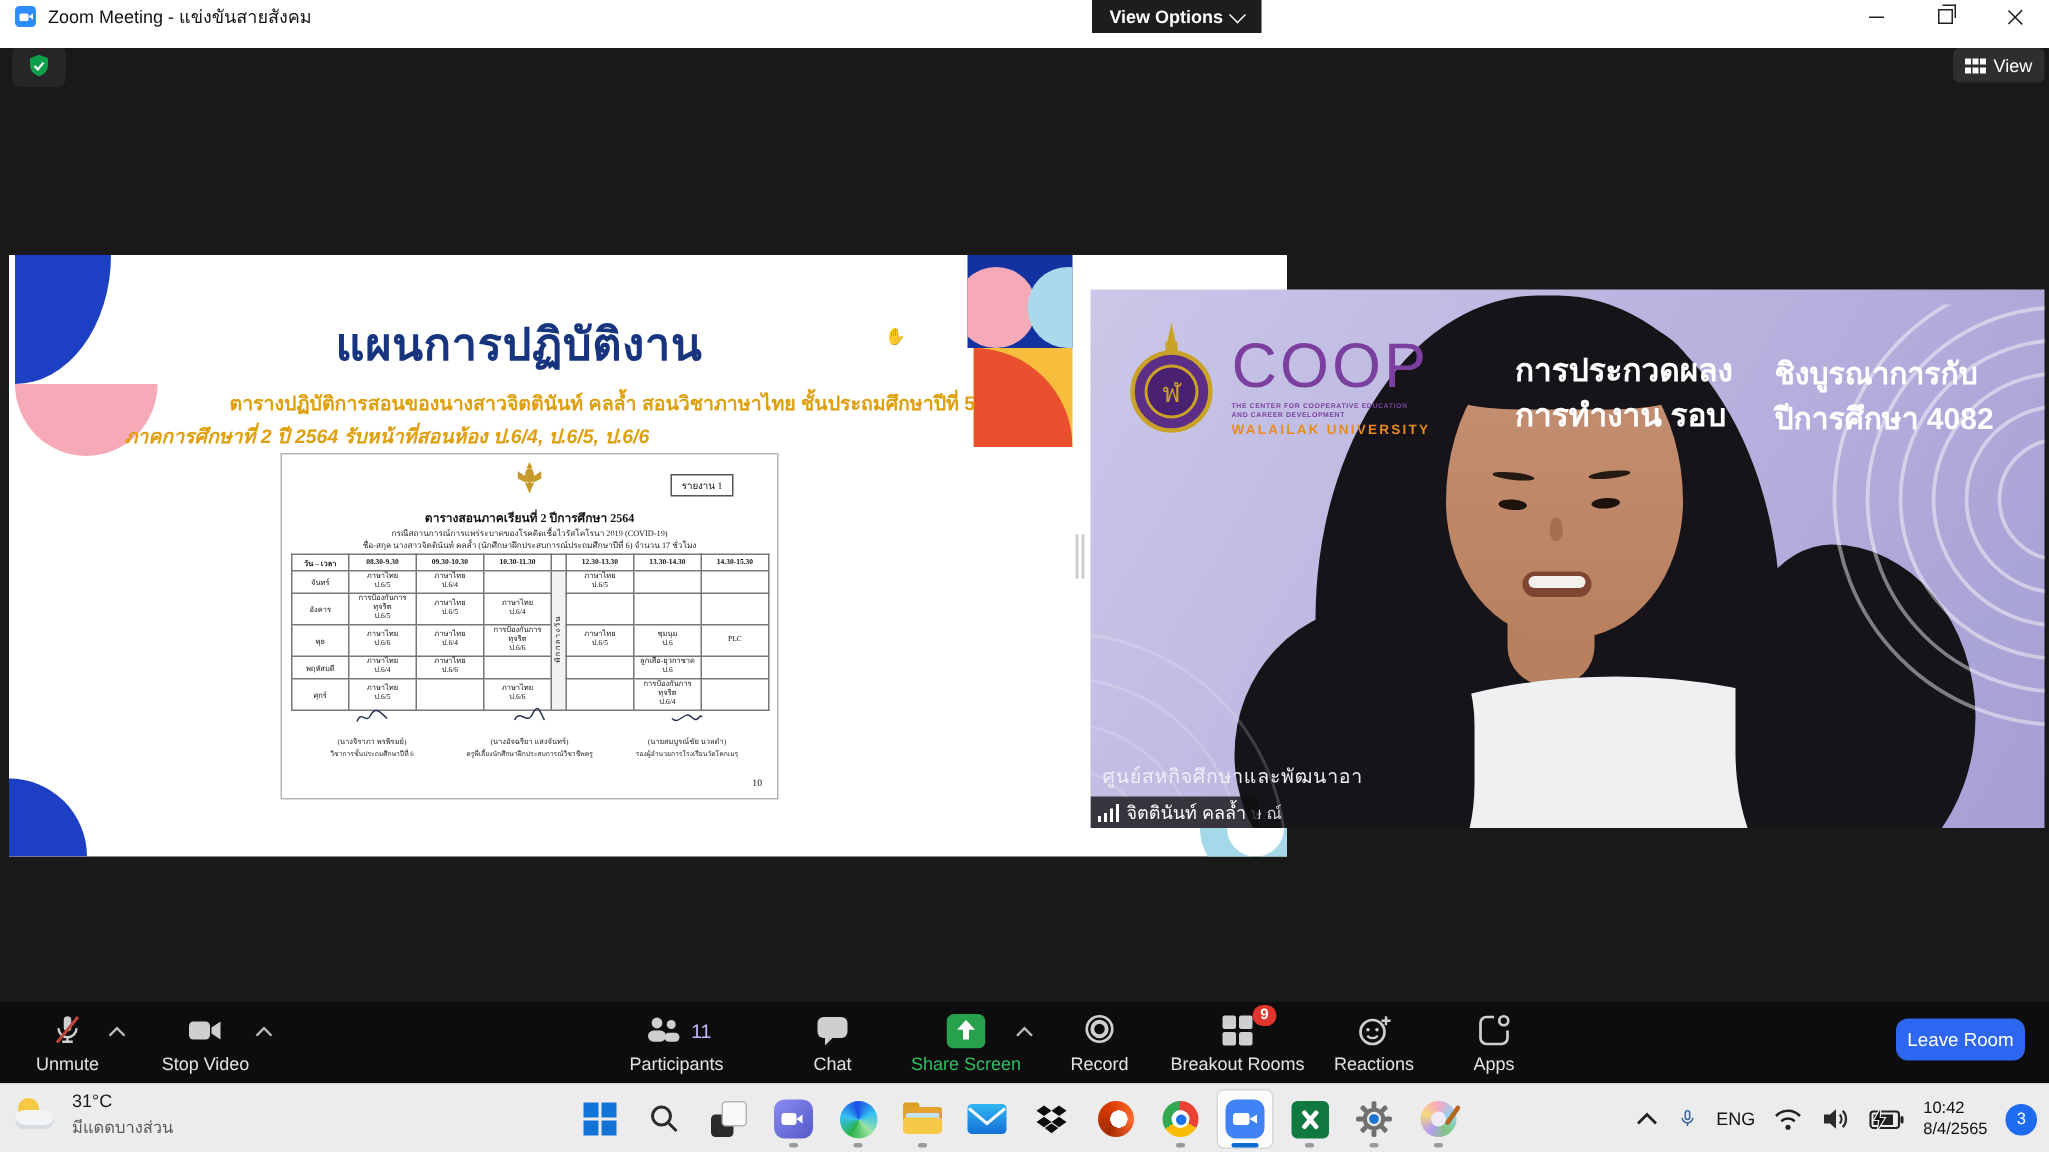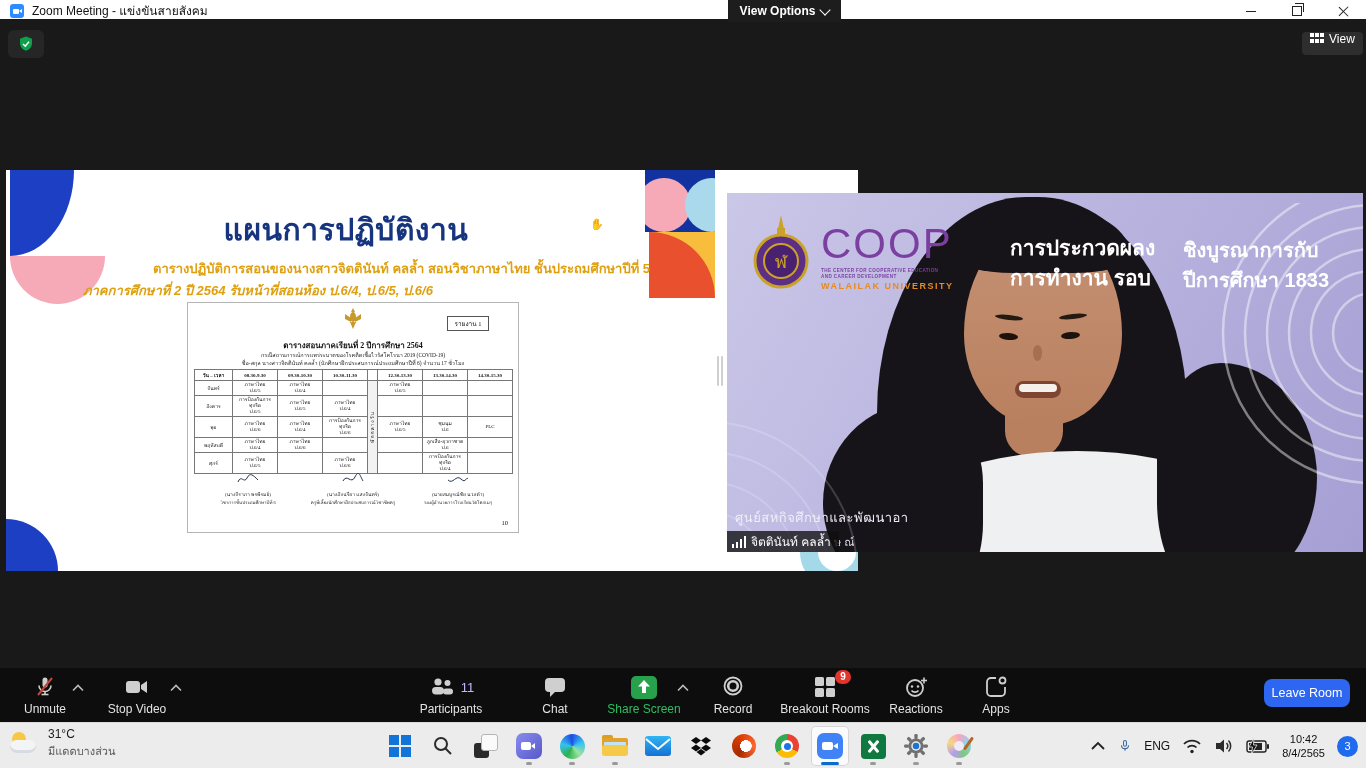--- a/index.html
+++ b/index.html
@@ -1,21 +1,21 @@
 <!DOCTYPE html>
 <html><head>
 <meta charset="utf-8">
 <style>
   html,body{margin:0;padding:0;}
   body{width:1366px;height:768px;position:relative;overflow:hidden;background:#191919;
        font-family:"Liberation Sans","DejaVu Sans",sans-serif;}
   .abs{position:absolute;}
 
   
-  .titlebar{left:0;top:0;width:1366px;height:19px;background:#ffffff;z-index:30;}
+  .titlebar{left:0;top:0;width:1366px;height:32px;background:#ffffff;z-index:30;}
   .zoom-app-icon{left:10px;top:4px;width:14px;height:14px;border-radius:3px;background:#2d8cff;}
   .zoom-app-icon .cam-body{position:absolute;left:2.5px;top:4.5px;width:6px;height:5px;border-radius:1px;background:#fff;}
   .zoom-app-icon .cam-lens{position:absolute;left:9px;top:4.5px;width:0;height:0;
      border-top:2.5px solid transparent;border-bottom:2.5px solid transparent;border-right:3px solid #fff;}
   .win-title{left:32px;top:0;height:22px;line-height:22px;font-size:12px;color:#111;}
   .banner{left:477px;top:0;width:251px;height:22px;background:#13a53e;color:#0b2d0f;
           font-size:12px;font-weight:bold;text-align:center;line-height:22px;}
   .view-options{left:728px;top:0;width:113px;height:22px;background:#1d1d1d;color:#fff;
           font-size:12px;font-weight:bold;text-align:center;line-height:22px;display:flex;align-items:center;justify-content:center;gap:6px;}
   .chev-down{width:7px;height:7px;border-right:1.6px solid #fff;border-bottom:1.6px solid #fff;transform:rotate(45deg);margin-top:-3px;}
@@ -24,21 +24,21 @@
   .bar-min{width:10px;height:0;border-bottom:1.4px solid #222;}
   .sq-restore{width:8px;height:8px;border:1.2px solid #222;position:relative;background:#fff;}
   .sq-restore:before{content:"";position:absolute;left:2px;top:-4px;width:8px;height:8px;border:1.2px solid #222;border-left:none;border-bottom:none;}
   .x-close{position:relative;width:11px;height:11px;}
   .x-close:before,.x-close:after{content:"";position:absolute;left:5px;top:-1px;width:1.4px;height:13px;background:#222;}
   .x-close:before{transform:rotate(45deg);}.x-close:after{transform:rotate(-45deg);}
 
   
   .shield-btn{left:8px;top:30px;width:36px;height:28px;border-radius:6px;background:#262626;display:flex;align-items:center;justify-content:center;}
   .view-btn{left:1302px;top:32px;height:23px;padding:0 8px;border-radius:4px;background:#2e2e2e;color:#fff;font-size:12px;
-            display:flex;gap:5px;}
+            display:flex;align-items:center;gap:5px;}
 
   
   .slide{left:6px;top:170px;width:852px;height:401px;background:#fff;overflow:hidden;z-index:2;}
   .dec{position:absolute;}
   .tl-blue{left:4px;top:0;width:64px;height:86px;background:#1d3fc4;border-bottom-right-radius:100% 100%;}
   .tl-pink{left:4px;top:86px;width:95px;height:48px;background:#f6a9b7;border-bottom-left-radius:95px 96px;border-bottom-right-radius:95px 96px;}
   .tr-navy{left:639px;top:0;width:70px;height:62px;background:#12339f;overflow:hidden;}
   .tr-pinkc{left:-8px;top:8px;width:54px;height:54px;border-radius:50%;background:#f6a9b7;}
   .tr-bluec{left:40px;top:8px;width:54px;height:54px;border-radius:50%;background:#a9d9ea;}
   .tr-yellow{left:643px;top:62px;width:66px;height:66px;background:#f9bd3d;overflow:hidden;}
@@ -159,21 +159,21 @@
   .excel{width:25px;height:25px;border-radius:4px;background:#10793f;position:relative;overflow:hidden;}
   .excel i{position:absolute;left:11px;top:5px;width:3px;height:15px;background:#fff;border-radius:1px;display:block;}
   .excel i.a{transform:rotate(40deg);}.excel i.b{transform:rotate(-40deg);}
   .paint{width:24px;height:24px;border-radius:50%;position:relative;
          background:conic-gradient(#f6a7c0,#8fd3f4,#7fc97f,#b69cf0,#f6d77f,#f6a7c0);}
   .paint:before{content:"";position:absolute;left:7px;top:7px;width:10px;height:10px;border-radius:50%;background:#efeaf3;}
   .paint i{position:absolute;right:1px;top:2px;width:3px;height:15px;background:#b5651d;transform:rotate(35deg);border-radius:2px;display:block;}
 
   .tray{right:8px;top:0;height:46px;display:flex;align-items:center;gap:12px;}
   .tray .eng{font-size:12px;color:#111;}
-  .clock{text-align:center;font-size:11px;color:#111;line-height:1.3;}
+  .clock{text-align:left;font-size:11px;color:#111;line-height:1.3;}
   .notif{width:21px;height:21px;border-radius:50%;background:#1f6bf0;color:#fff;font-size:11px;display:flex;align-items:center;justify-content:center;}
 
   .suncloud{position:relative;width:30px;height:24px;}
   .suncloud .sun{position:absolute;left:2px;top:0;width:14px;height:14px;border-radius:50%;background:#f7c843;}
   .suncloud .cl1{position:absolute;left:0;top:8px;width:26px;height:13px;border-radius:8px;background:#f3f4f6;box-shadow:inset 0 -3px 0 #d7dbe2;}
 </style>
 </head>
 <body>
 
 <div class="abs titlebar">
@@ -401,21 +401,21 @@
     <div class="sub" style="margin-top:1px">AND CAREER DEVELOPMENT</div>
     <div class="univ">WALAILAK UNIVERSITY</div>
   </div>
 
   <div class="abs headline hl-left">
     <div>การประกวดผลง</div>
     <div>การทำงาน รอบ</div>
   </div>
   <div class="abs headline hl-right">
     <div>ชิงบูรณาการกับ</div>
-    <div>ปีการศึกษา 1833</div>
+    <div>ปีการศึกษา 4082</div>
   </div>
 
   <div class="abs vfooter">ศูนย์สหกิจศึกษาและพัฒนาอา</div>
   <div class="abs vfrag">ษ ณ์</div>
 
   <div class="person">
     <div class="abs hair-back"></div>
     <div class="abs neck"></div>
     <div class="abs shirt"></div>
     <div class="abs hair-l"></div>

